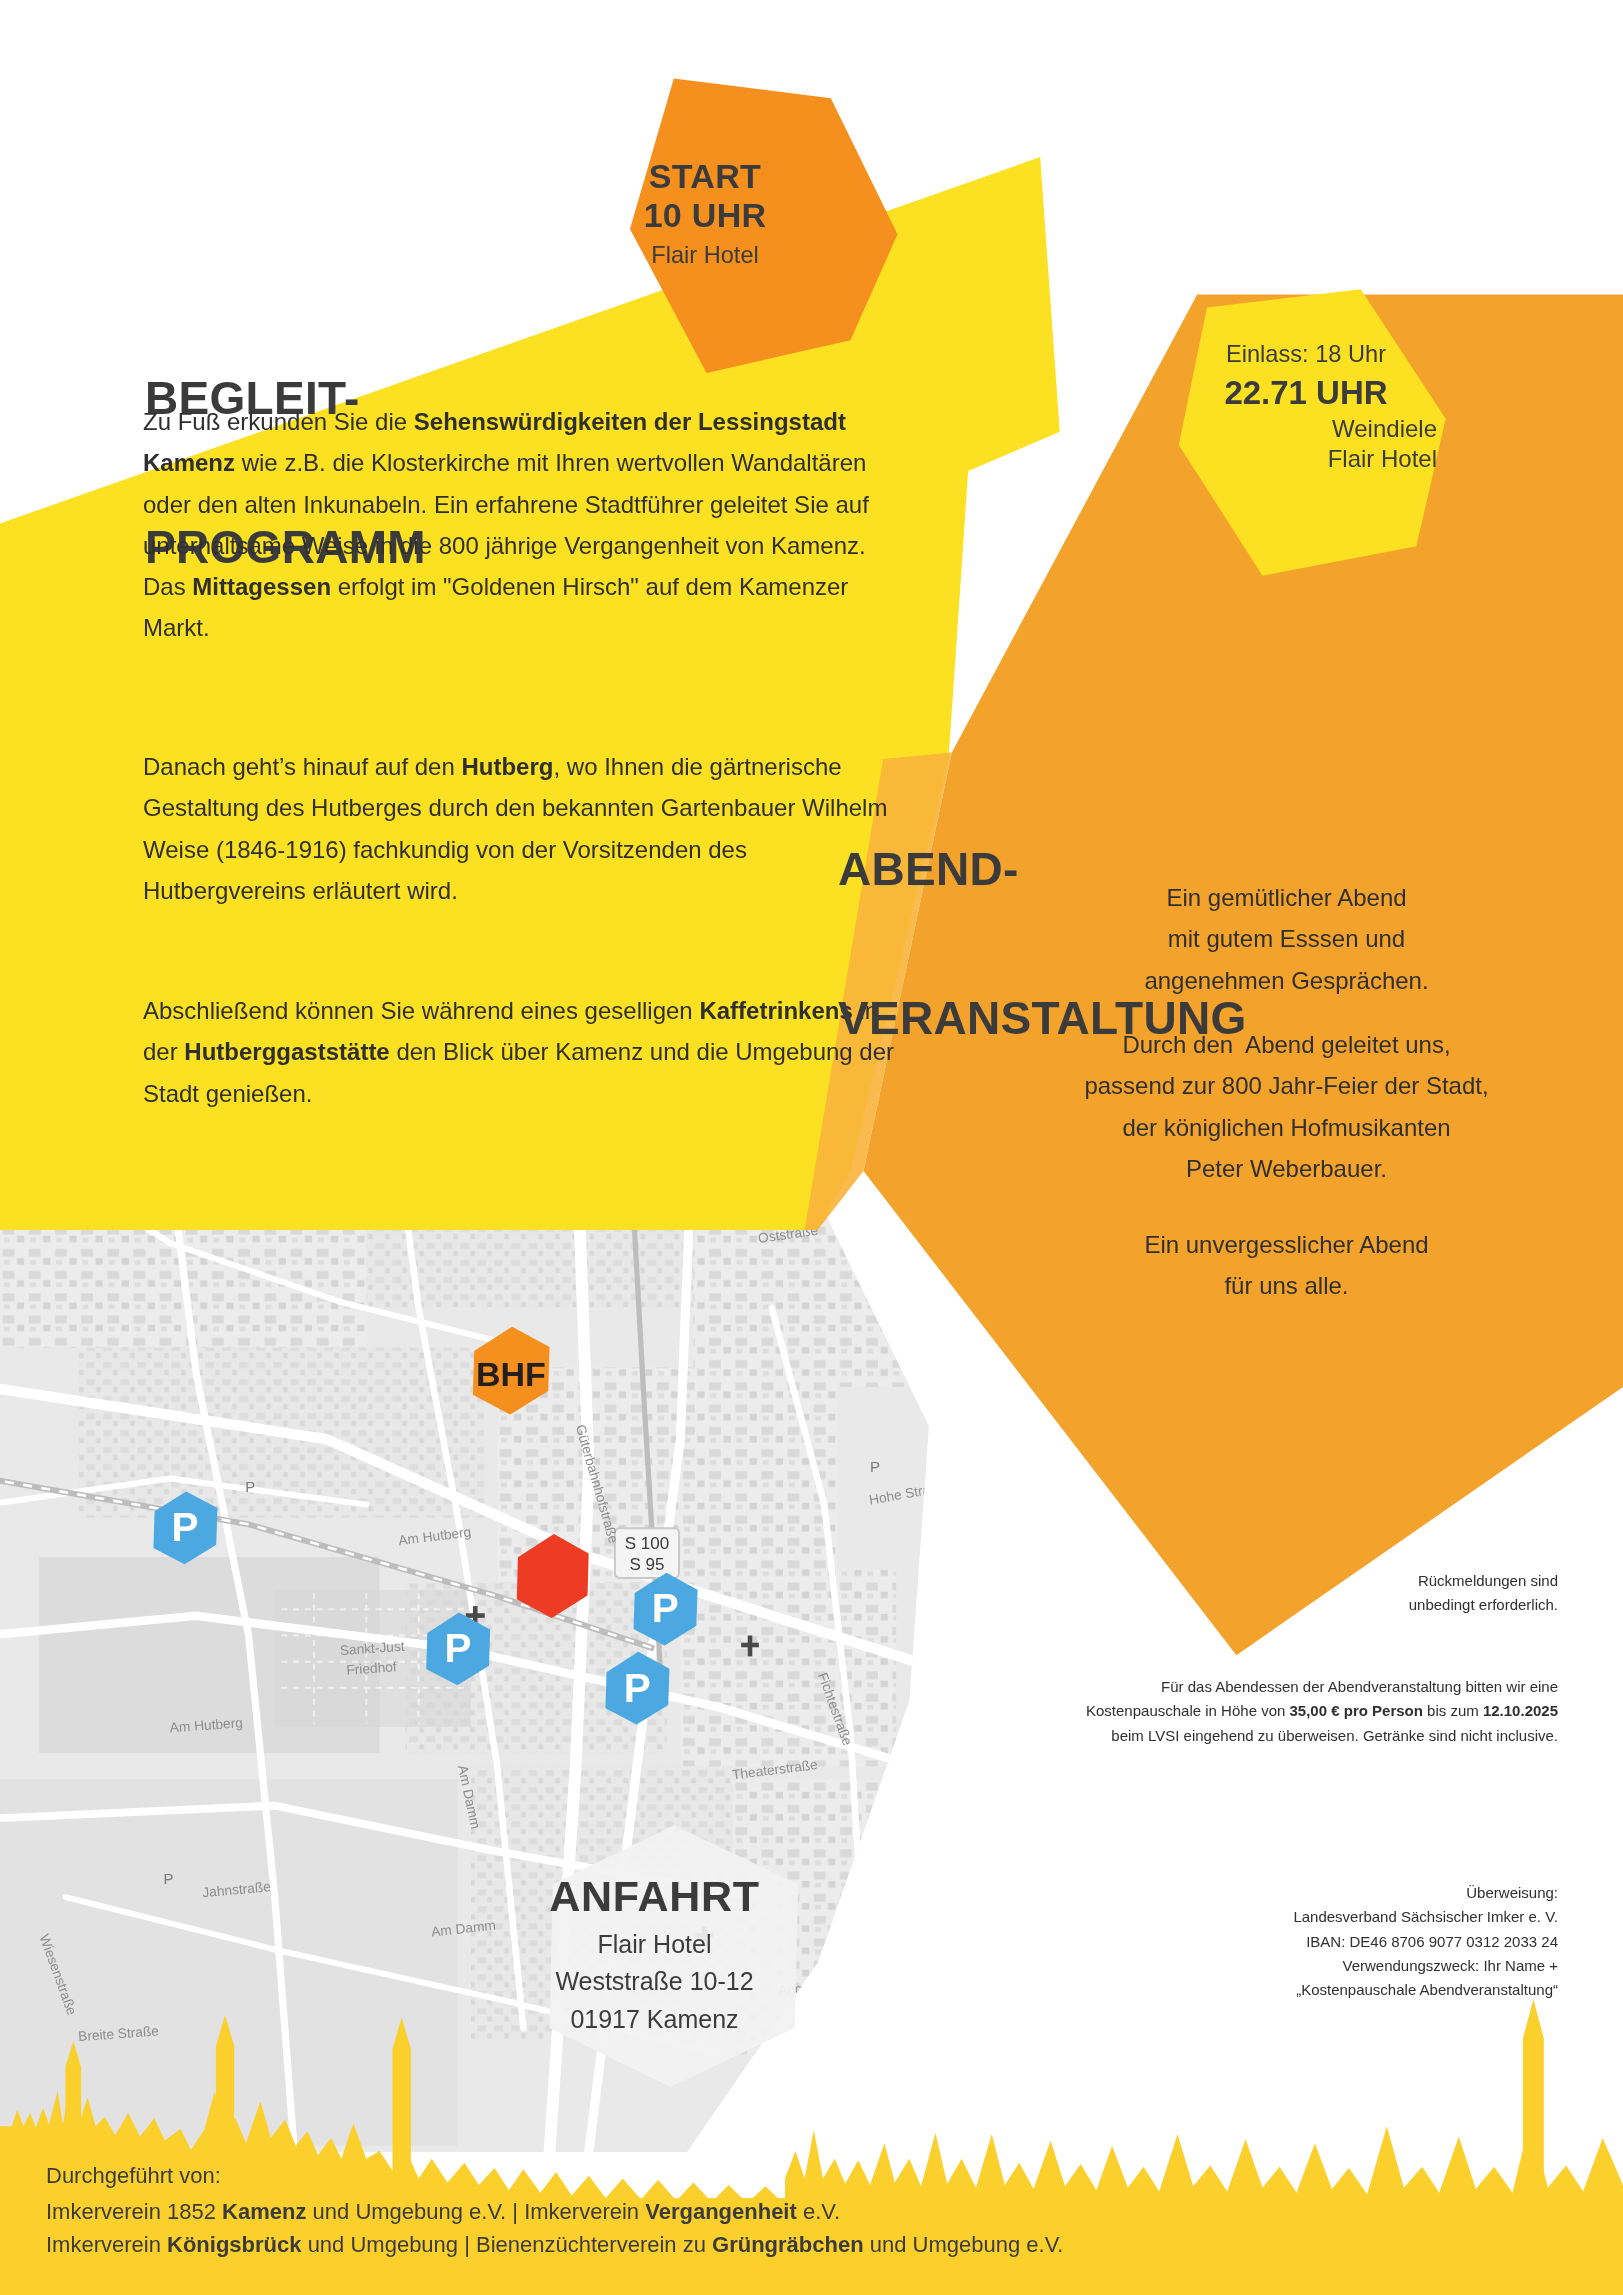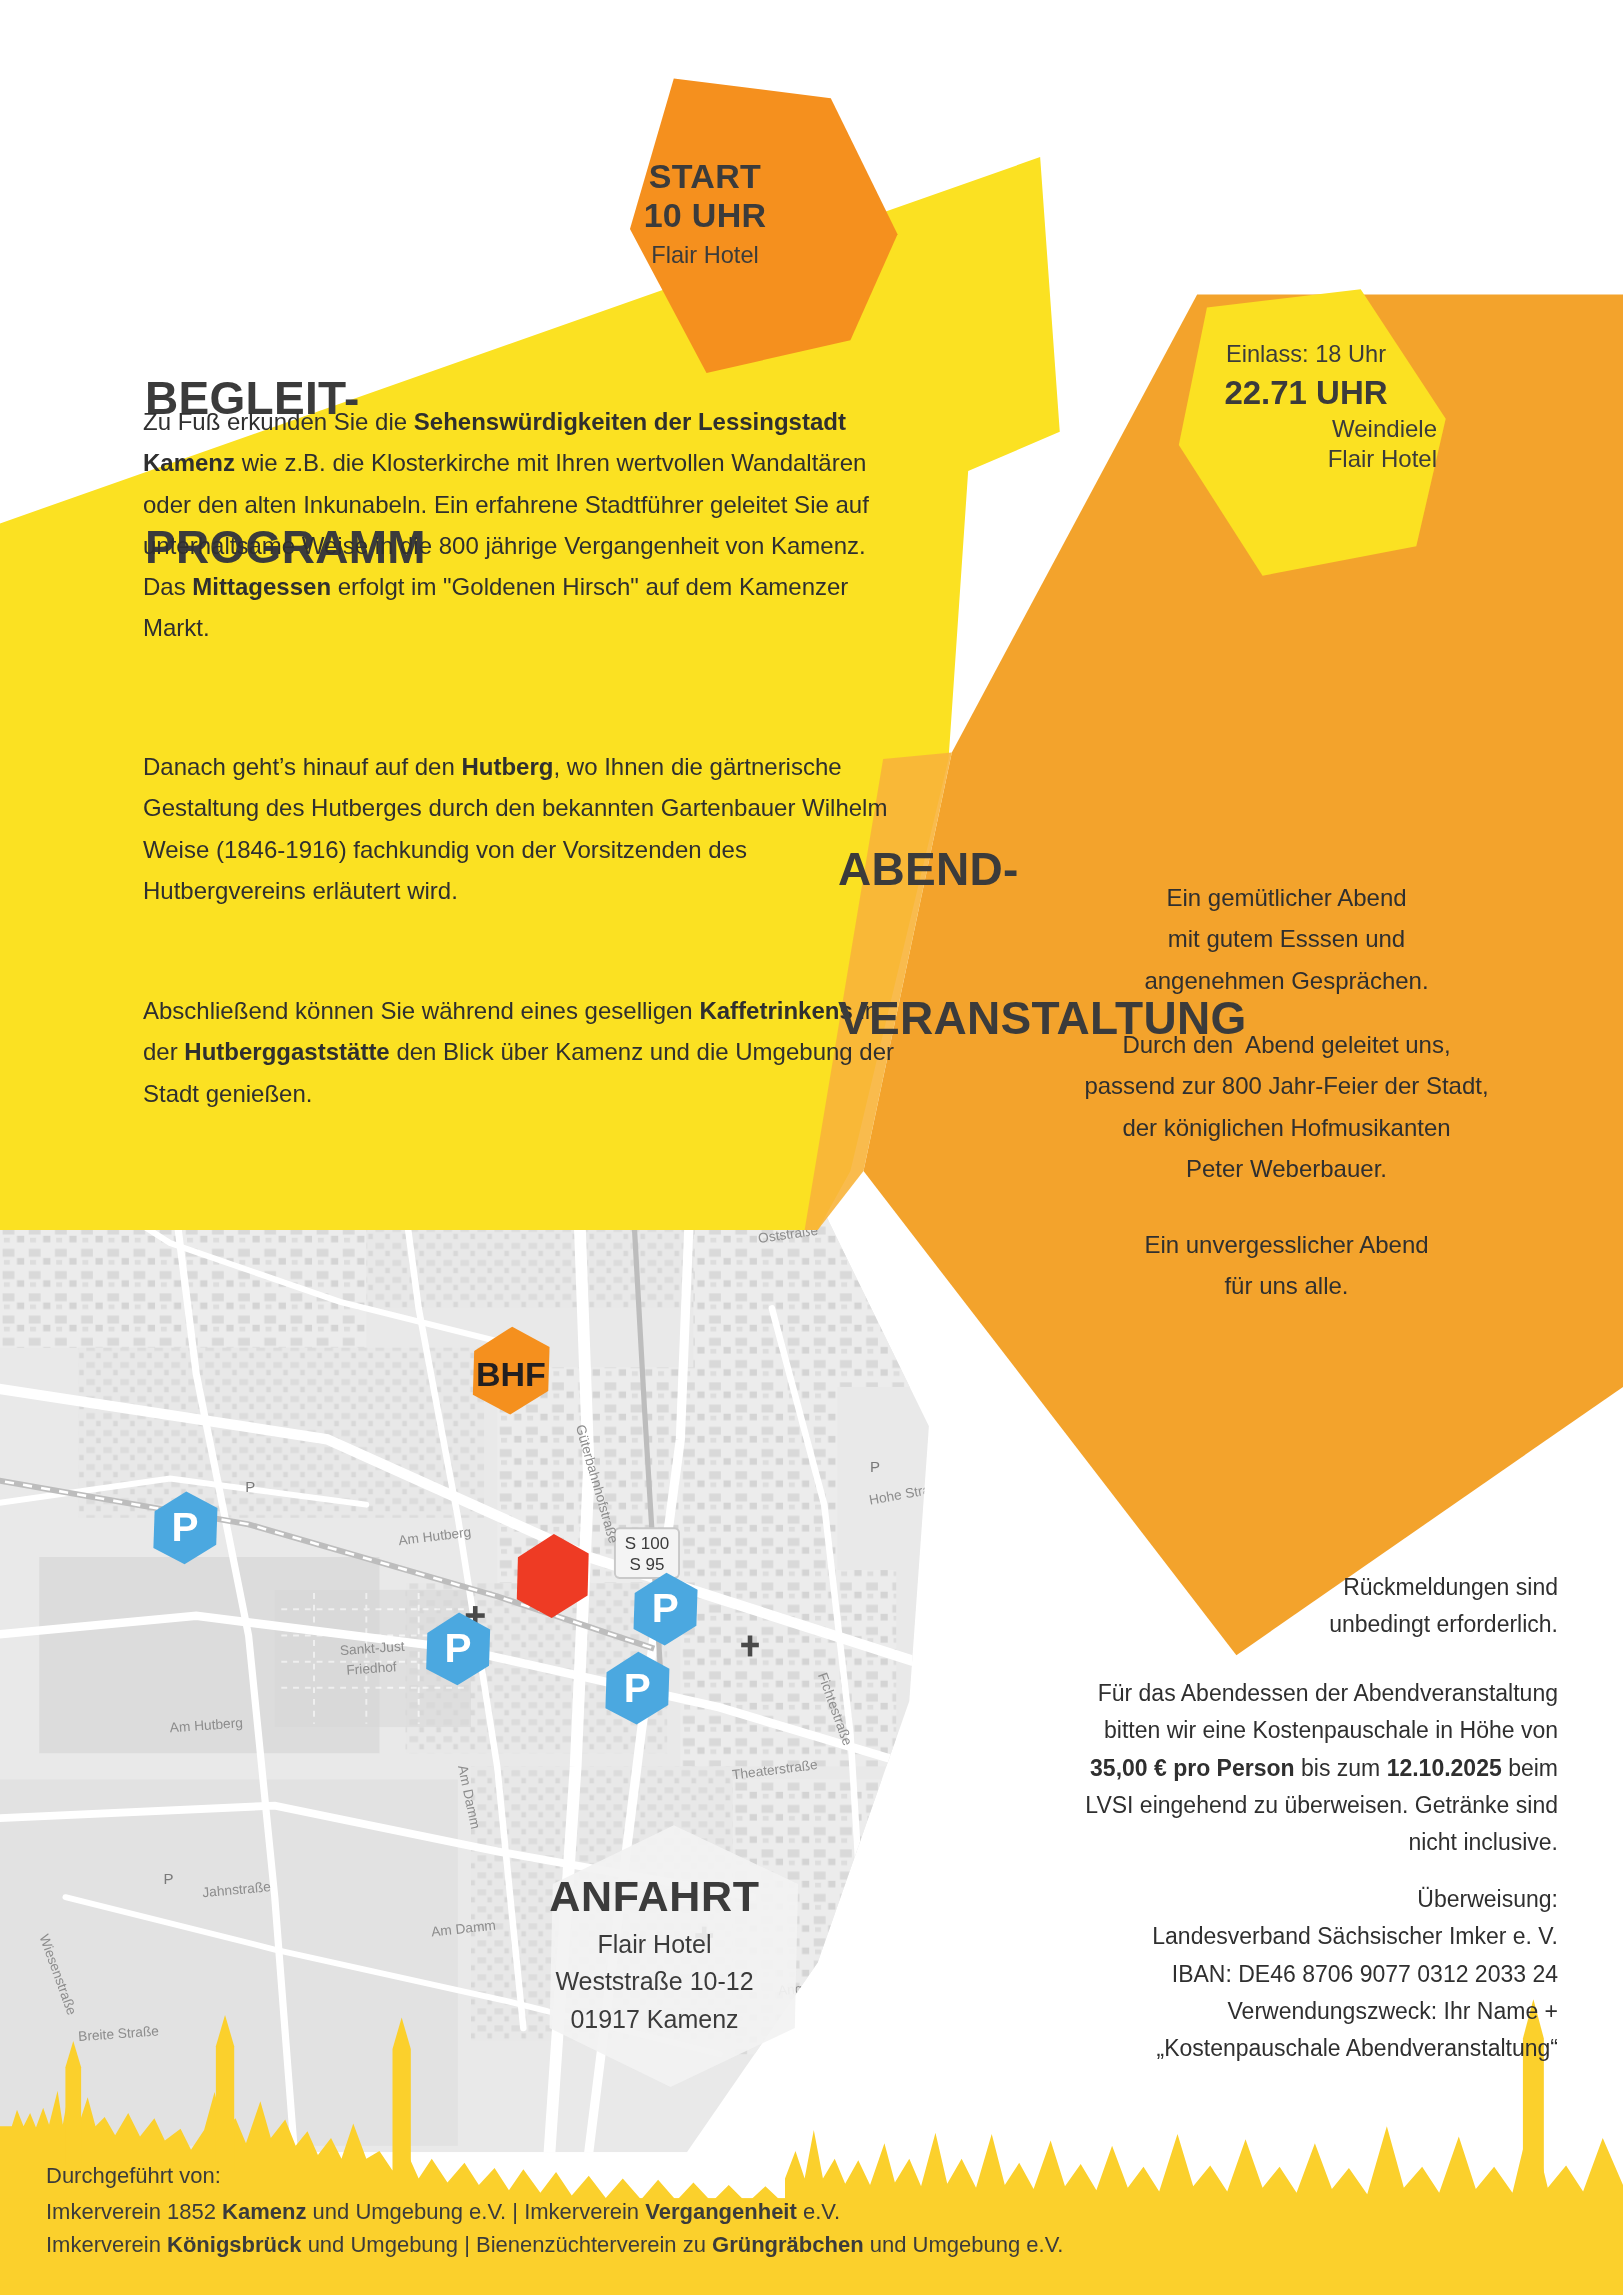--- a/index.html
+++ b/index.html
@@ -35,21 +35,21 @@
   .body-right{
     right:65px;width:543px;text-align:center;
     font-size:24px;line-height:1.72;color:#2f2f2f;
   }
   #rpara1{top:877px;}
   #rpara2{top:1024px;}
   #rpara3{top:1224px;}
 
   .info-right{
     right:65px;width:497px;text-align:right;
-    font-size:23px;line-height:1.62;color:#2f2f2f;
+    font-size:15px;line-height:1.62;color:#2f2f2f;
   }
   #ipara1{top:1569px;}
   #ipara2{top:1675px;}
   #ipara3{top:1881px;}
   .info-right b{font-weight:700;}
 
   
   .hexlabel{position:absolute;text-align:center;color:#3b3b3b;}
   #start-label{left:592px;top:157px;width:226px;}
   #start-label .l1{font-size:34px;font-weight:700;line-height:1.14;letter-spacing:0.3px;}

